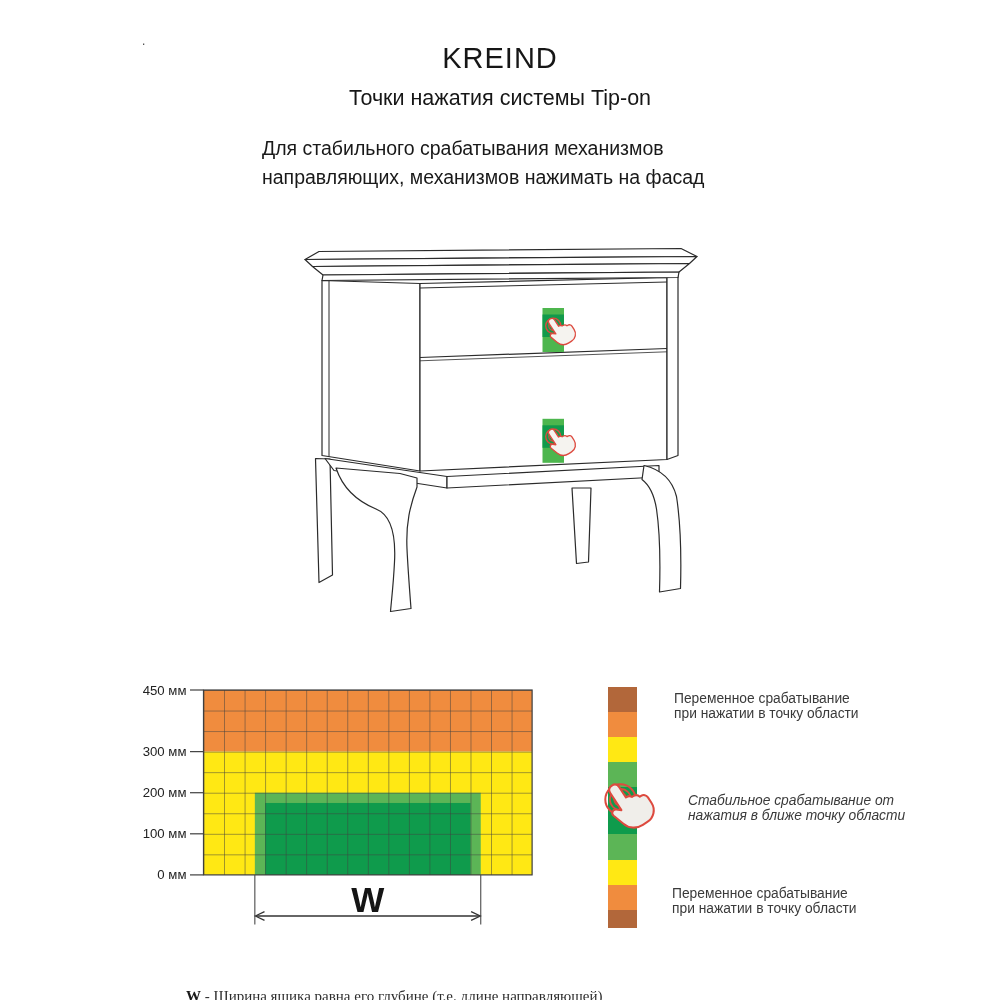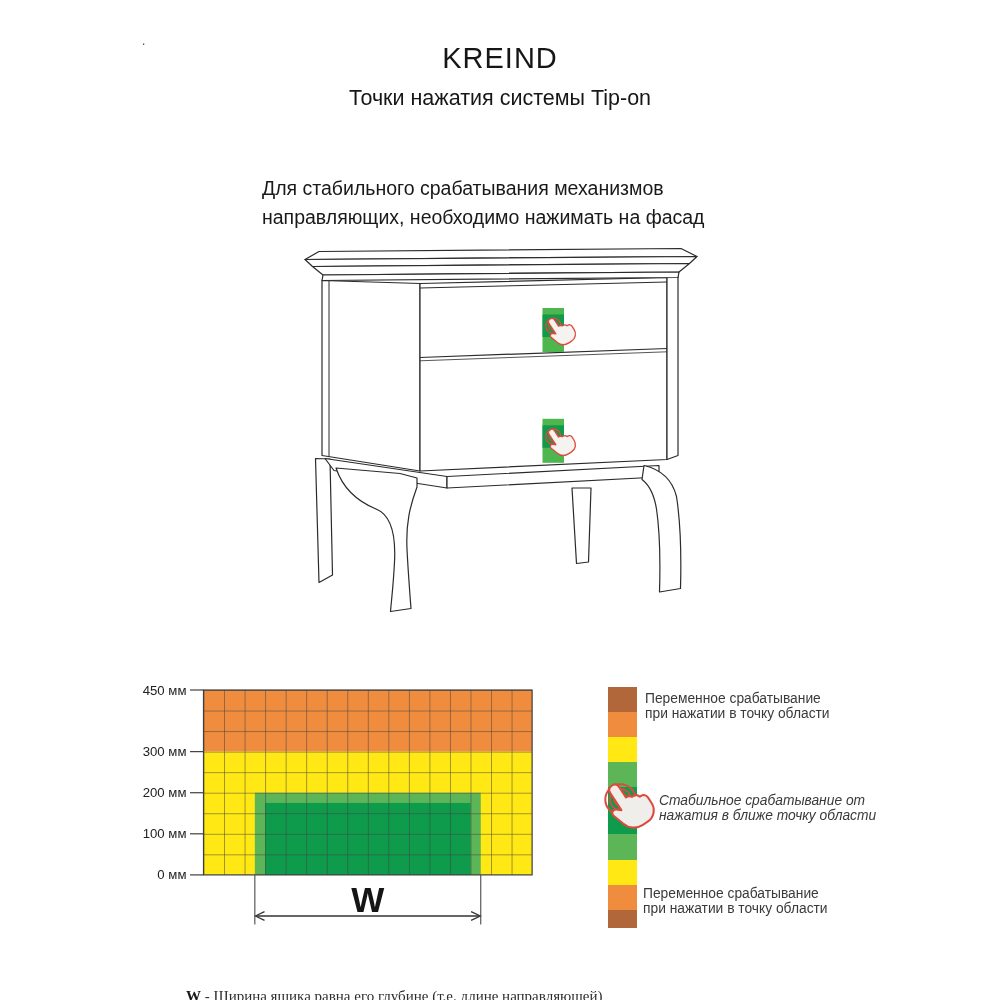--- a/index.html
+++ b/index.html
@@ -2,50 +2,50 @@
 <html><head>
 <meta charset="utf-8">
 <style>
   html,body{margin:0;padding:0;background:#fff;}
   #page{position:relative;width:1000px;height:1000px;background:#fff;overflow:hidden;
         font-family:"Liberation Sans",sans-serif;color:#1c1c1c;}
   .abs{position:absolute;}
   #stray-dot{left:142px;top:34px;font-size:12px;color:#444;}
   #brand{left:0;top:42px;width:1000px;text-align:center;font-size:29px;letter-spacing:1px;color:#161616;}
   #subtitle{left:0;top:86px;width:1000px;text-align:center;font-size:21.5px;color:#161616;}
-  #intro{left:262px;top:134px;font-size:19.5px;line-height:28.6px;color:#191919;margin-top:40px;}
+  #intro{left:262px;top:134px;font-size:19.5px;line-height:28.6px;color:#191919;}
   #furniture-svg{left:280px;top:240px;}
   #chart-svg{left:140px;top:675px;}
   .tick-label{font-size:13.2px;fill:#222;}
   #w-label{font-size:35px;font-weight:bold;fill:#151515;}
   #note{left:186px;top:988px;font-size:15px;color:#2e2e2e;font-family:Liberation Serif, serif;}
   #note b{color:#1a1a1a;}
   #legend-bar{left:608px;top:687px;width:29px;}
   .seg{width:29px;}
   .s1{height:25px;} .s2{height:25px;} .s3{height:25px;} .s4{height:25px;}
   .s5{height:47px;} .s6{height:26px;} .s7{height:25px;} .s8{height:25px;} .s9{height:18px;}
-  .legend-item{font-size:13.8px;line-height:14.9px;color:#3a3a3a;}
+  .legend-item{font-size:13.8px;line-height:14.9px;color:#3a3a3a;margin-left:29px;}
   #legend-item-1{left:645px;top:692px;}
   #legend-item-2{left:659px;top:794px;font-style:italic;}
   #legend-item-3{left:643px;top:887px;}
   #legend-icon-svg{left:586px;top:772px;}
 </style>
 </head>
 <body>
 
 <div id="page">
 
   <div class="abs" id="stray-dot">.</div>
 
   <div class="abs" id="brand">KREIND</div>
   <div class="abs" id="subtitle">Точки нажатия системы Tip-on</div>
 
   <div class="abs" id="intro">
     <div>Для стабильного срабатывания механизмов</div>
-    <div>направляющих, необходимо нажимать на фасад</div>
+    <div>направляющих, механизмов нажимать на фасад</div>
   </div>
 
   <svg class="abs" id="furniture-svg" width="440" height="395" viewBox="280 240 440 395">
     <defs>
       <g id="tap-hand" stroke-linejoin="round" stroke-linecap="round">
         <path d="M0,-11 C-2,-11 -3,-9.8 -3,-8 L-3,3.5 L-5.2,1.6 C-6.8,0.3 -9,1.8 -8.4,3.8
                  L-6.2,10.5 C-5,14.5 -1.6,17 2.6,17 L5.6,17 C10,17 13.4,13.6 13.4,9.2
                  L13.4,5.6 C13.4,4 12.2,2.8 10.6,2.8 L9.8,2.8 C9.4,1.4 8.2,0.5 6.8,0.5
                  L6,0.5 C5.5,-0.5 4.5,-1.1 3.4,-1.1 L3,-1.1 L3,-8 C3,-9.8 2,-11 0,-11 Z"></path>
       </g>

